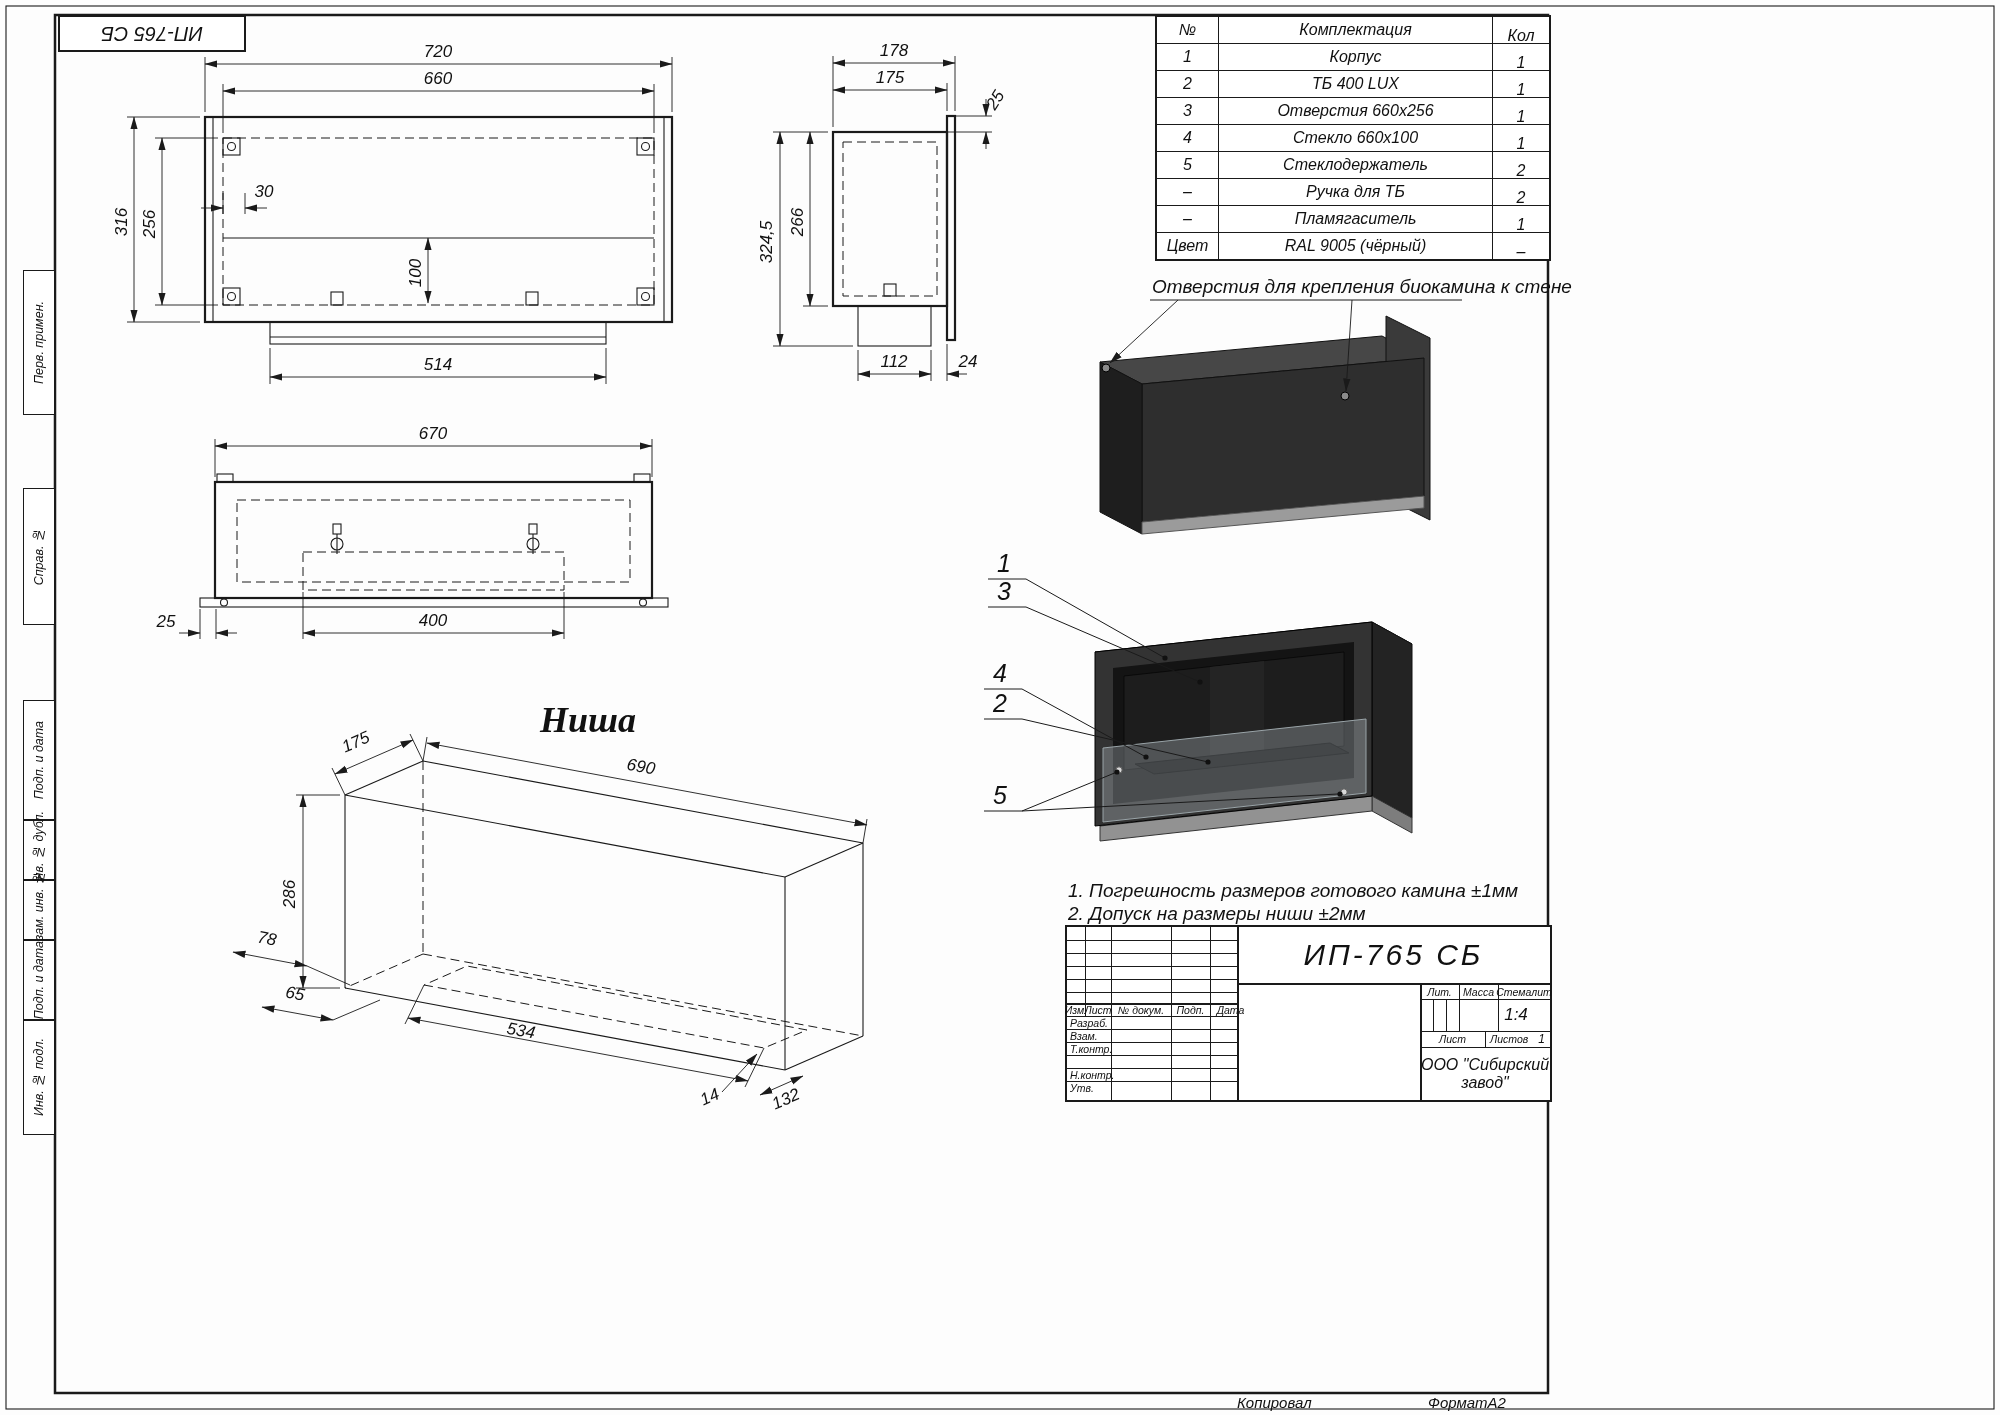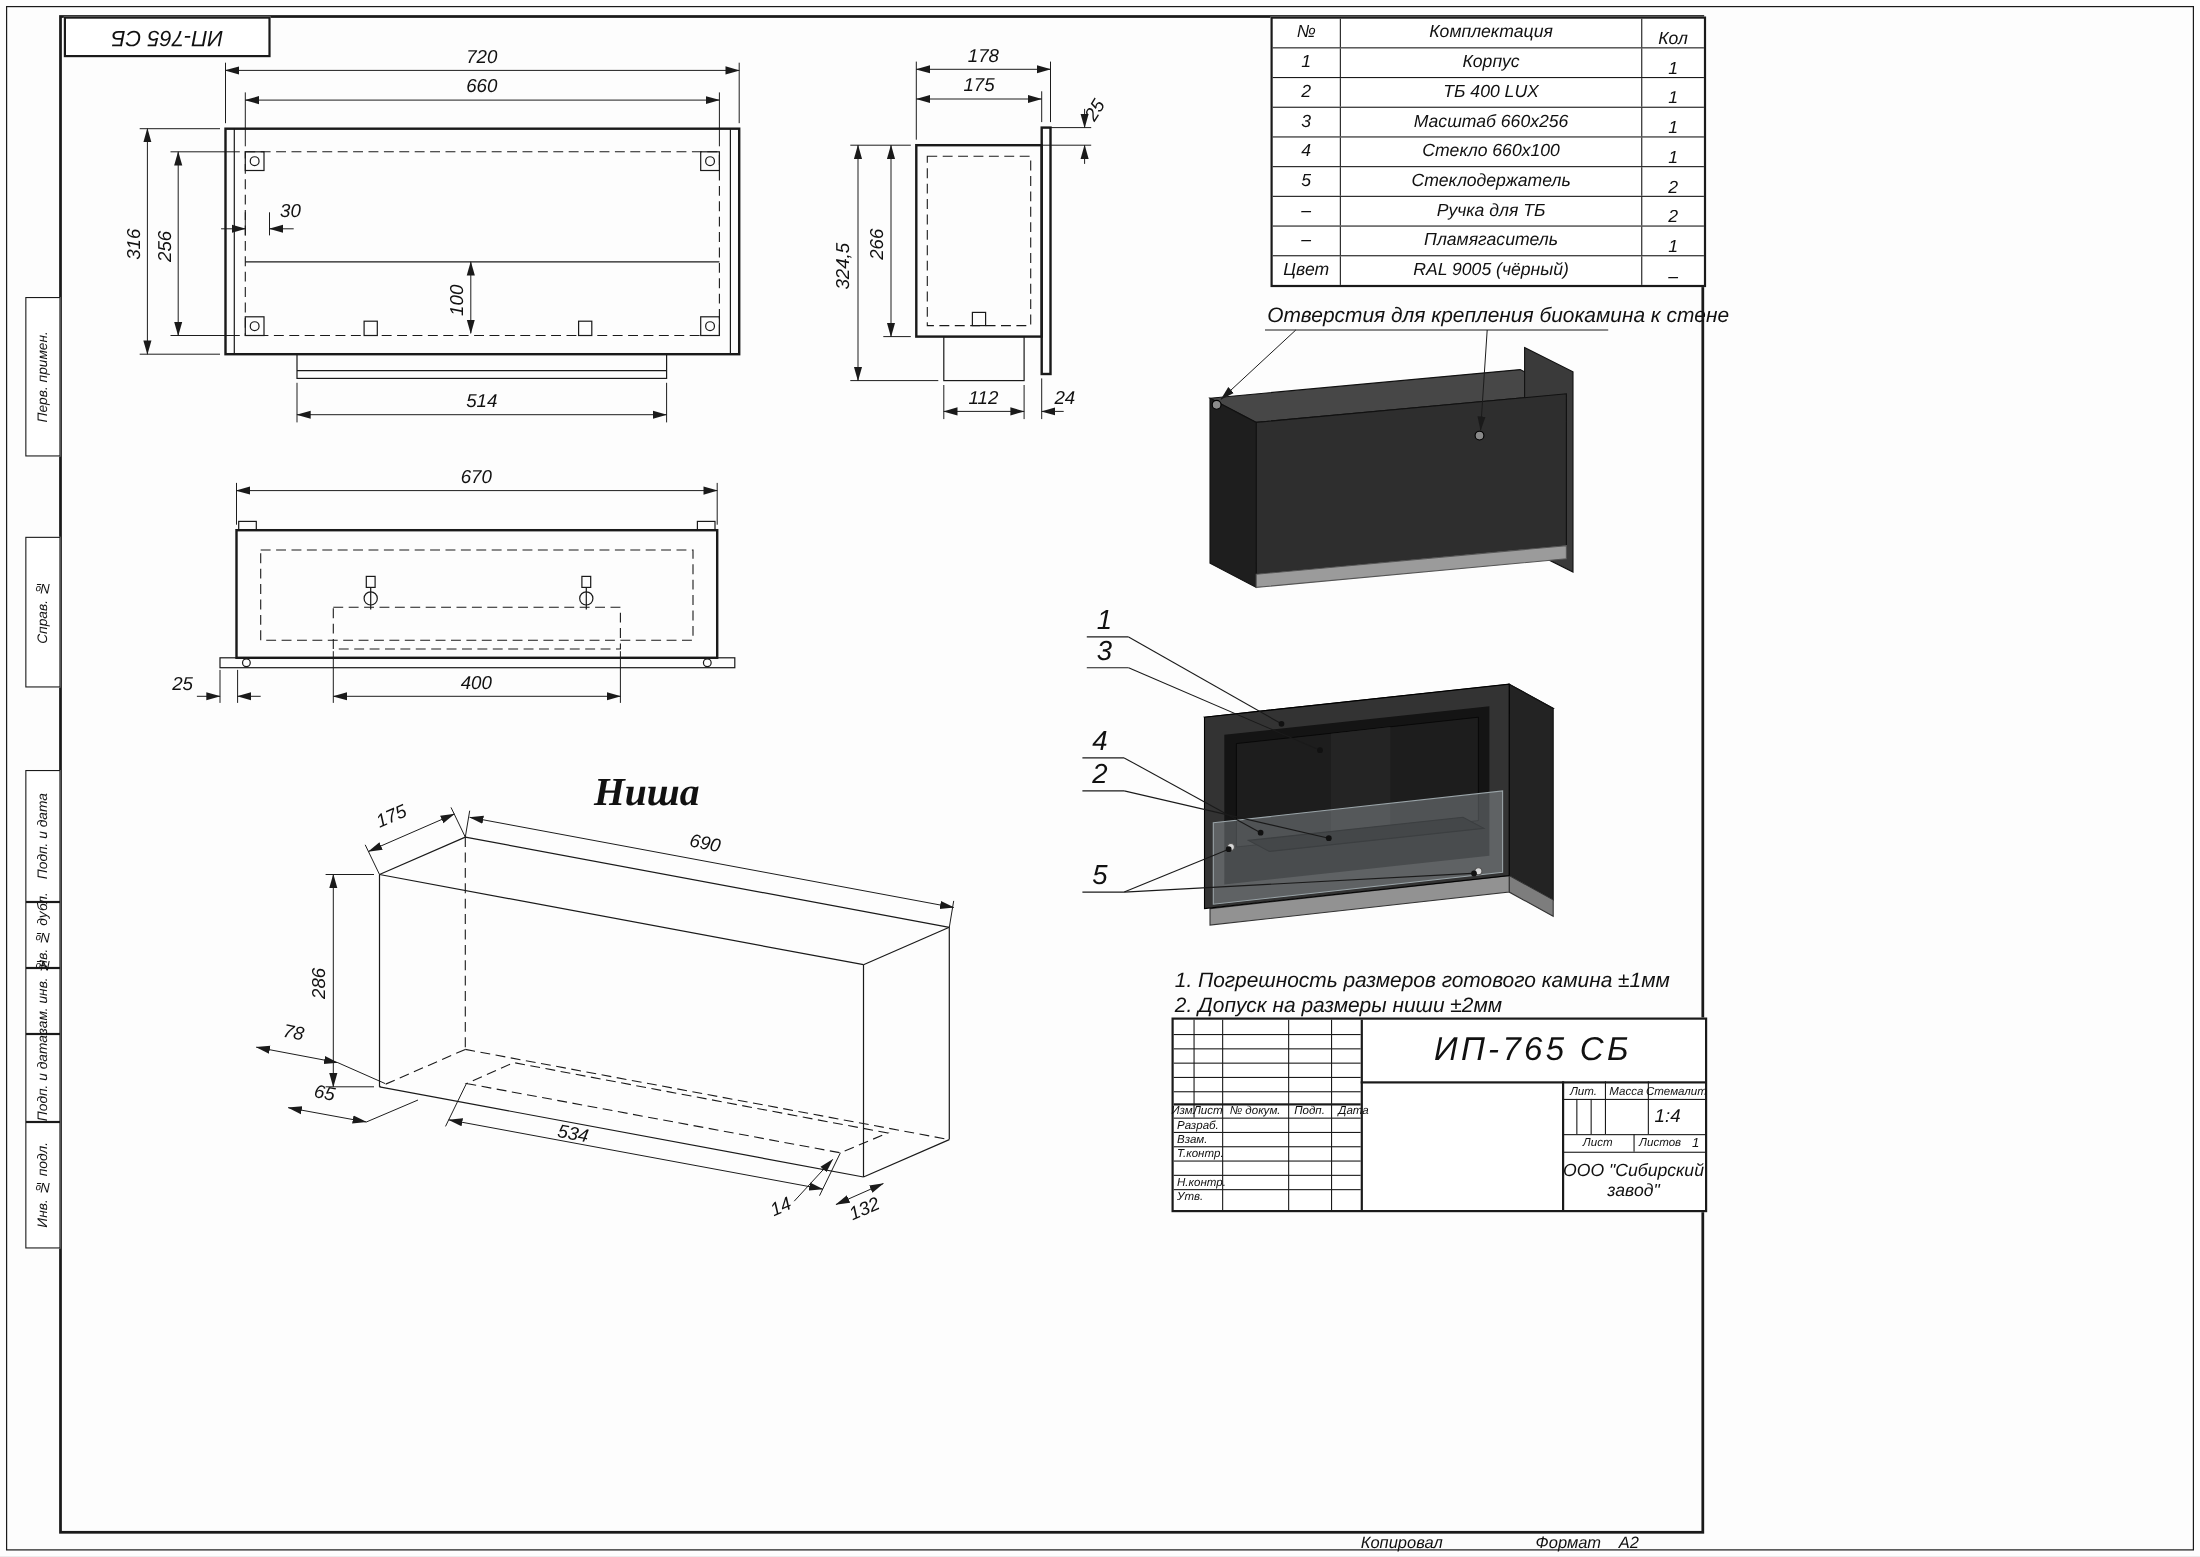--- a/index.html
+++ b/index.html
@@ -364,21 +364,21 @@
     <div class="pt-c">Корпус</div>
     <div class="pt-c">1</div>
   </div>
   <div class="pt-row">
     <div class="pt-c">2</div>
     <div class="pt-c">ТБ 400 LUX</div>
     <div class="pt-c">1</div>
   </div>
   <div class="pt-row">
     <div class="pt-c">3</div>
-    <div class="pt-c">Масштаб 660х256</div>
+    <div class="pt-c">Отверстия 660х256</div>
     <div class="pt-c">1</div>
   </div>
   <div class="pt-row">
     <div class="pt-c">4</div>
     <div class="pt-c">Стекло 660х100</div>
     <div class="pt-c">1</div>
   </div>
   <div class="pt-row">
     <div class="pt-c">5</div>
     <div class="pt-c">Стеклодержатель</div>
@@ -458,18 +458,18 @@
     <span class="v">1</span>
   </div>
 
   <div class="tb-co">
     <span>ООО "Сибирский</span>
     <span>завод"</span>
   </div>
 </div>
 
 <div class="foot" style="left:1237px">Копировал</div>
-<div class="foot" style="left:1396px;display:flex;gap:16px">
+<div class="foot" style="left:1428px;display:flex;gap:0">
   <span>Формат</span>
   <span>А2</span>
 </div>
 
 </div>
 
 </body></html>

